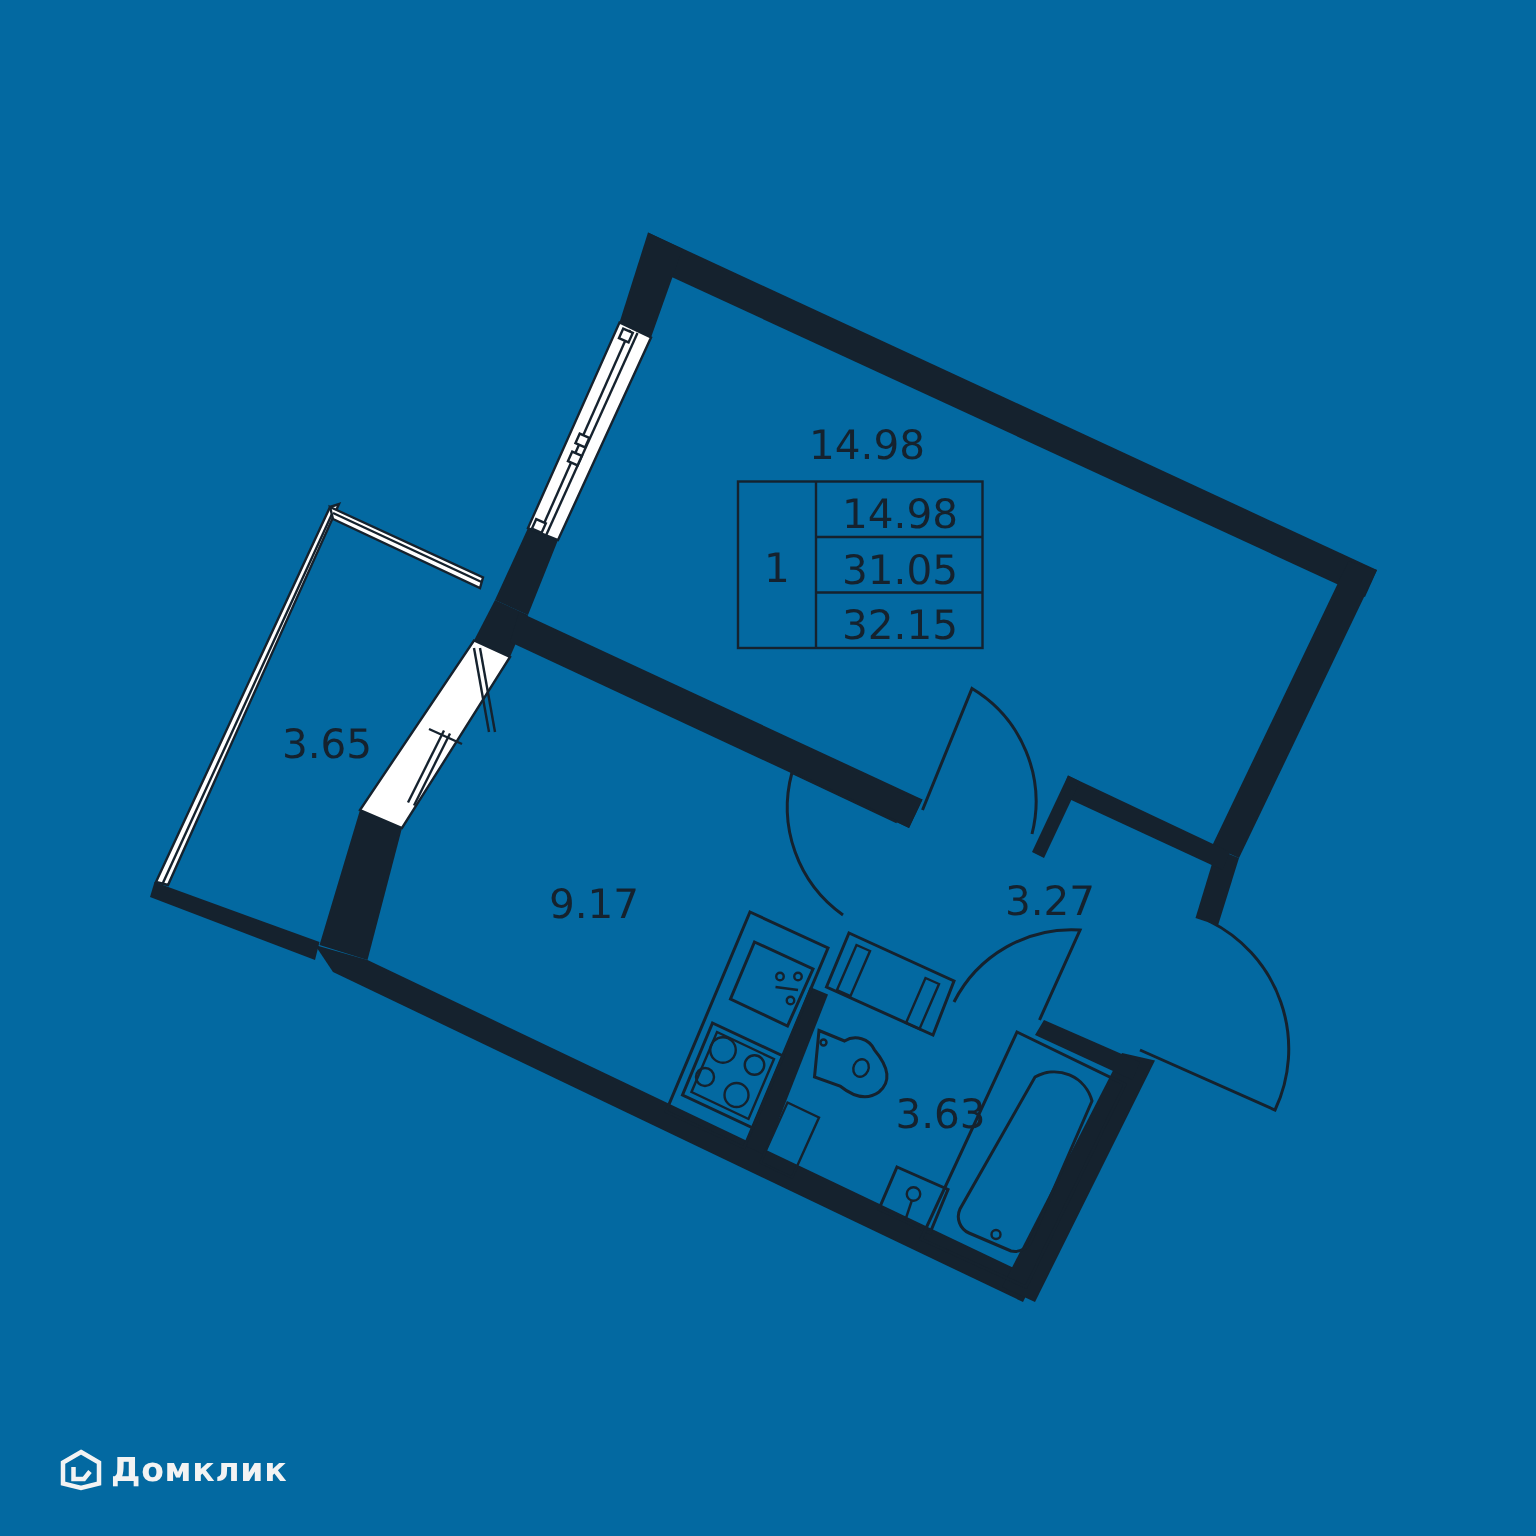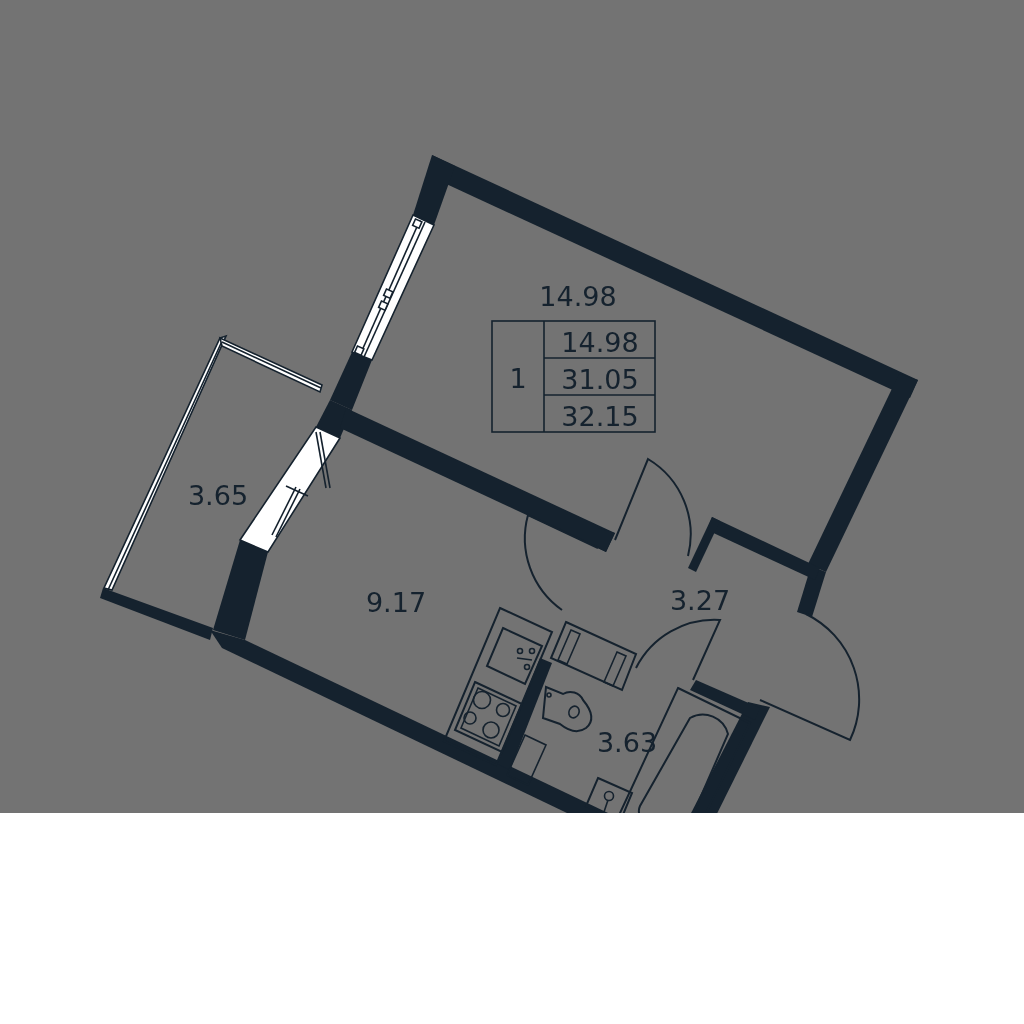--- a/index.html
+++ b/index.html
@@ -1,16 +1,16 @@
 <!DOCTYPE html>
 <html><head>
   <meta charset="utf-8">
   <style>
     html, body { margin: 0; padding: 0; background: #ffffff; }
-    .canvas { position: relative; width: 1024px; height: 813px; background: #737373; overflow: hidden; }
+    .canvas { position: relative; width: 1024px; height: 1024px; background: #0369a1; overflow: hidden; }
     svg.plan { position: absolute; left: 0; top: 0; width: 1024px; height: 1024px; }
     .wall { fill: #15222e; }
     .line { fill: none; stroke: #15222e; stroke-width: 2; }
     .thin { fill: none; stroke: #15222e; stroke-width: 1.6; }
     .wline { fill: #ffffff; stroke: #15222e; stroke-width: 1.6; }
     .lbl { font-family: "DejaVu Sans", sans-serif; font-size: 27px; fill: #15222e; }
     .lbl-sm { font-family: "DejaVu Sans", sans-serif; font-size: 27px; fill: #15222e; }
     .watermark { position: absolute; left: 40px; top: 966px; display: flex; align-items: center; gap: 6px;
       font-family: "DejaVu Sans", sans-serif; font-weight: bold; font-size: 22px; color: #f3f3f3; letter-spacing: 0.5px; }
     .watermark .logo { width: 28px; height: 28px; }

